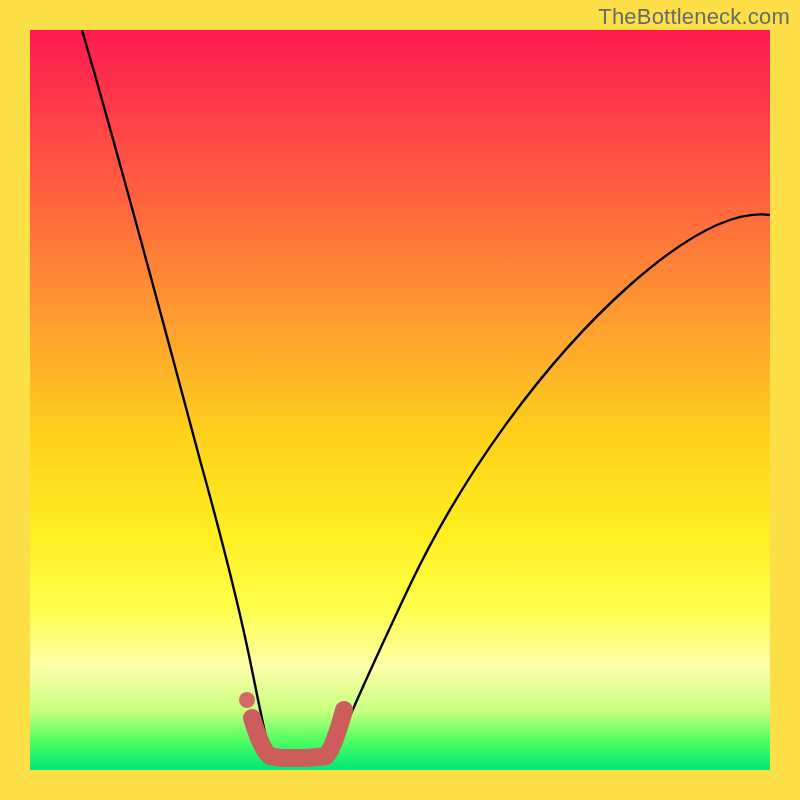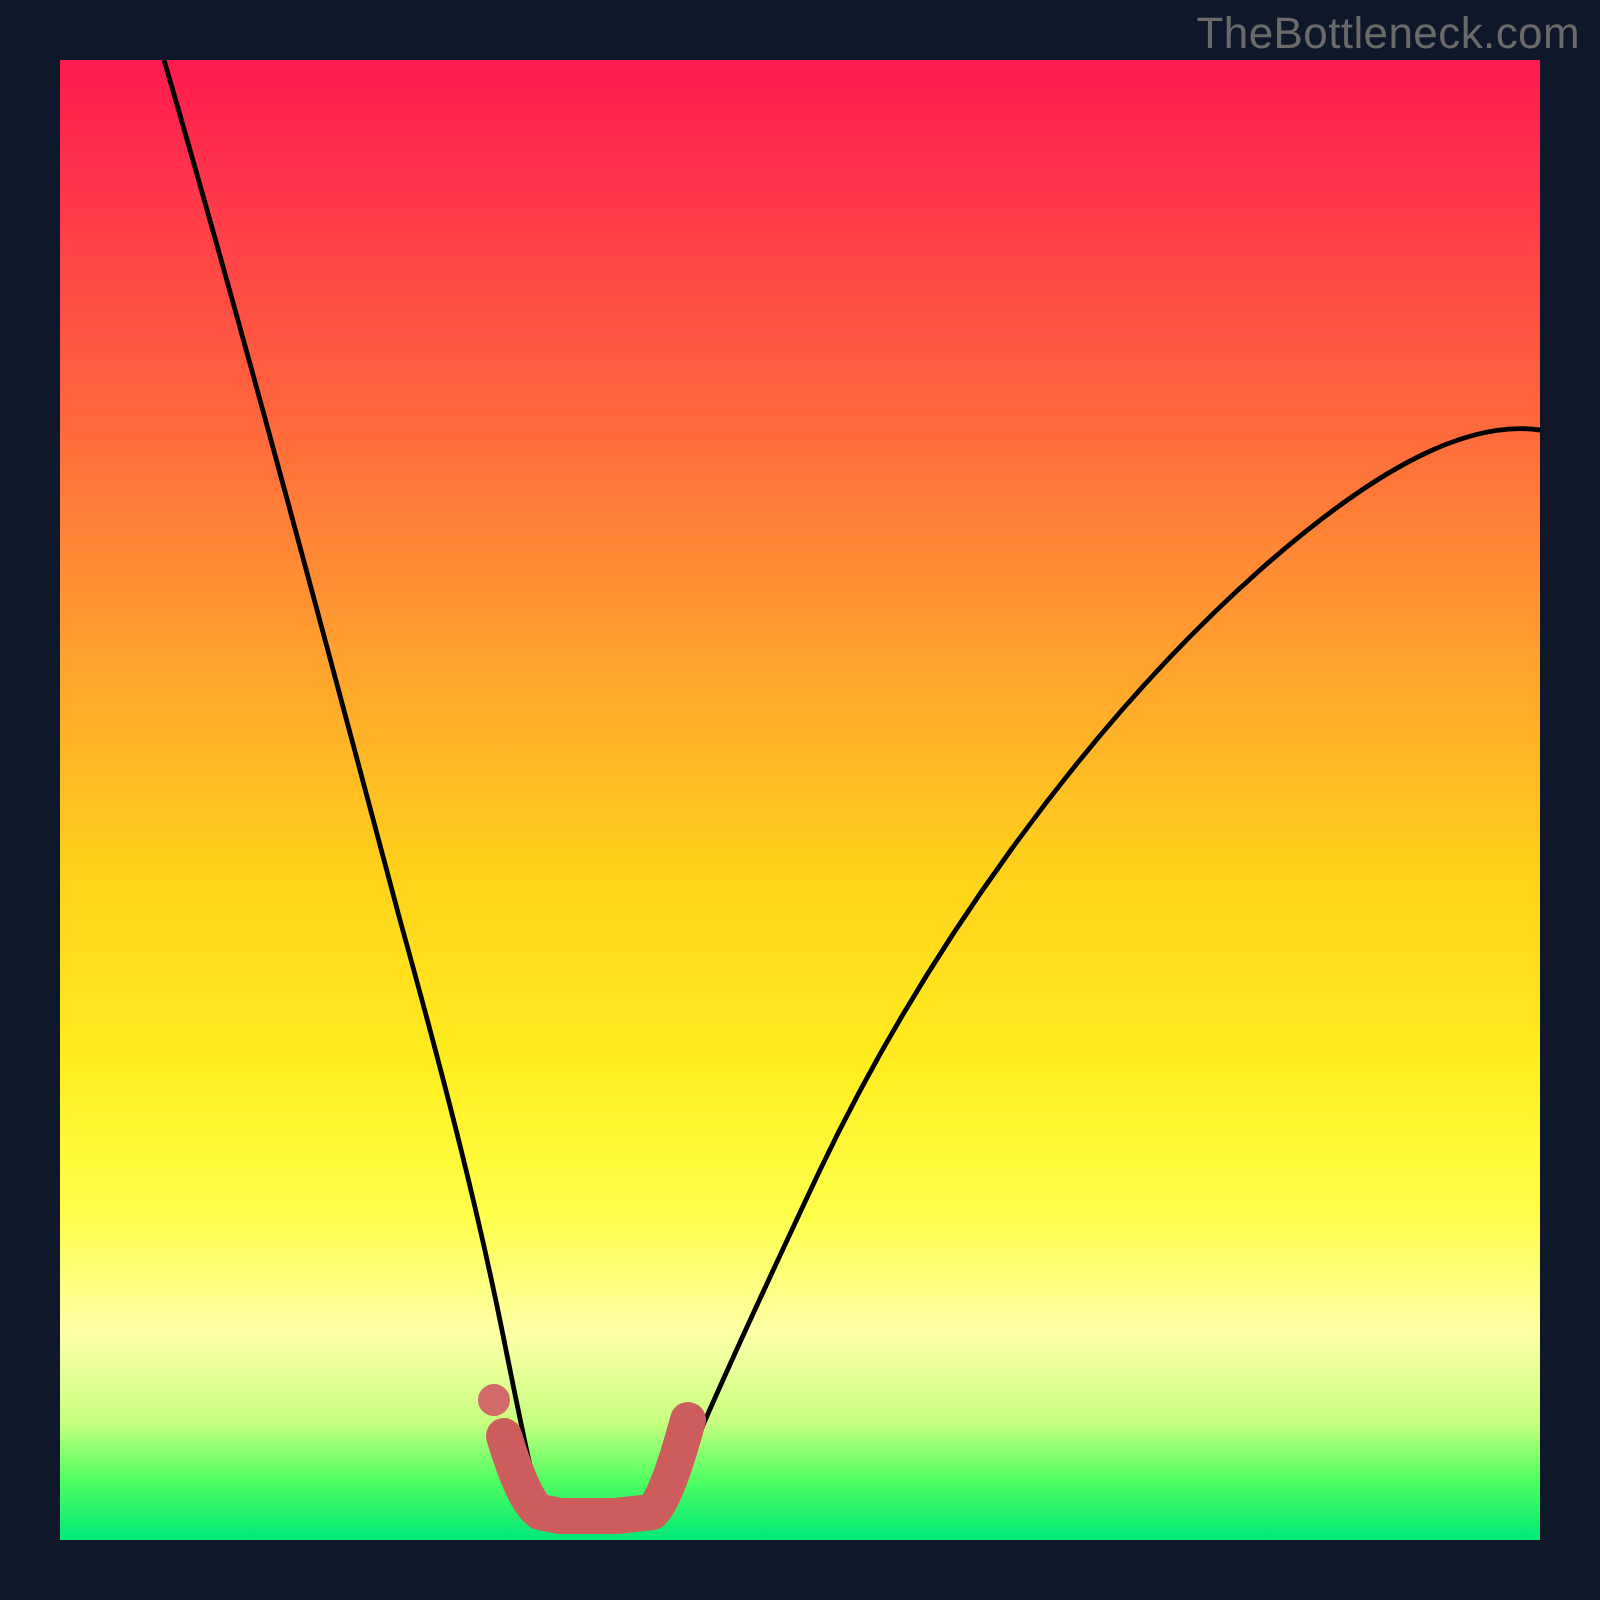--- a/index.html
+++ b/index.html
@@ -10,21 +10,21 @@
     background: #000;
     overflow: hidden;
     font-family: Arial, Helvetica, sans-serif;
   }
   .frame {
     position: absolute;
     left: 0;
     top: 0;
     width: 800px;
     height: 800px;
-    background: #0f172a;
+    background: #fde047;
   }
   .plot {
     position: absolute;
     left: 30px;
     top: 30px;
     width: 740px;
     height: 740px;
     background: linear-gradient(
       to bottom,
       #ff1a4f 0%,

